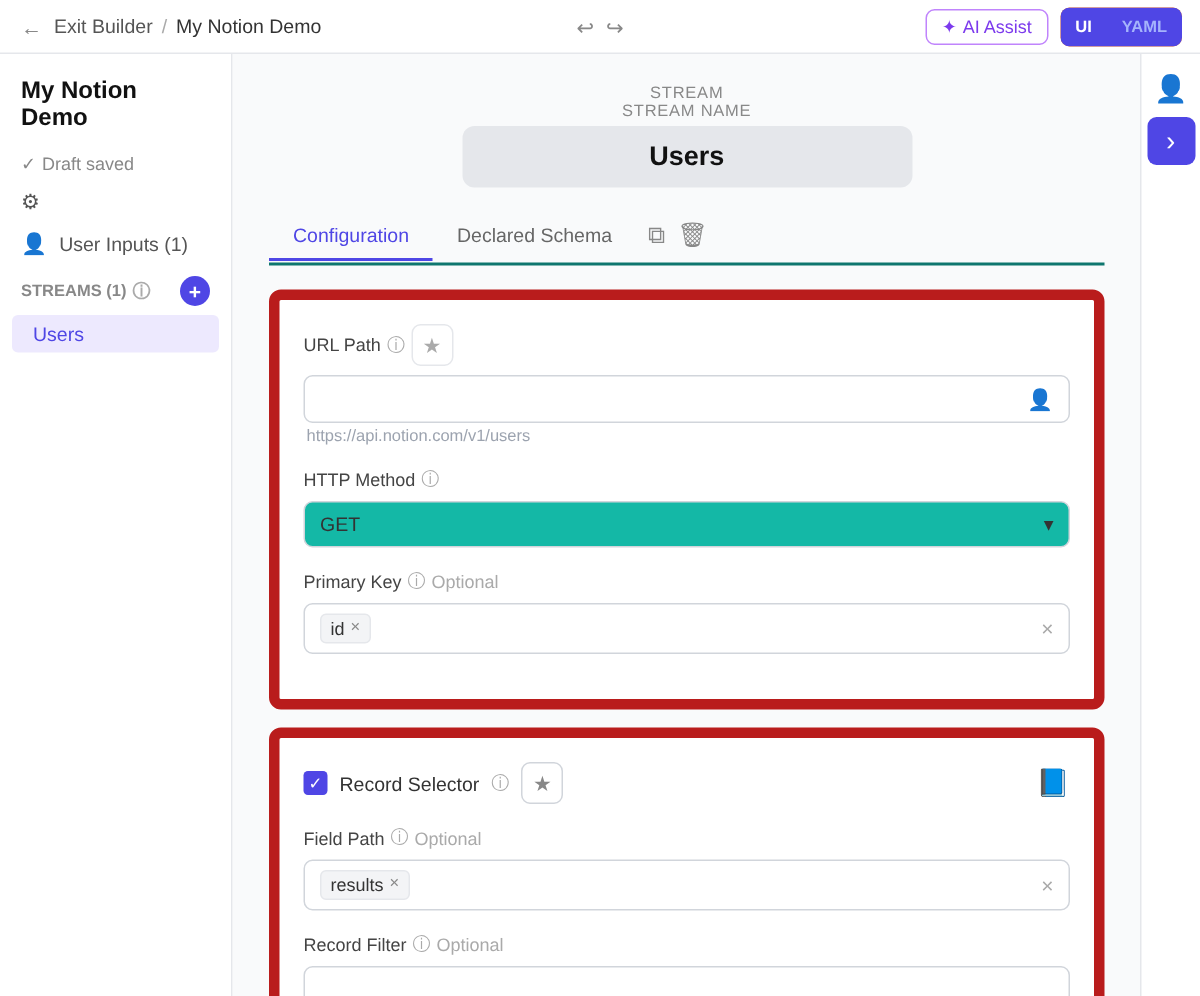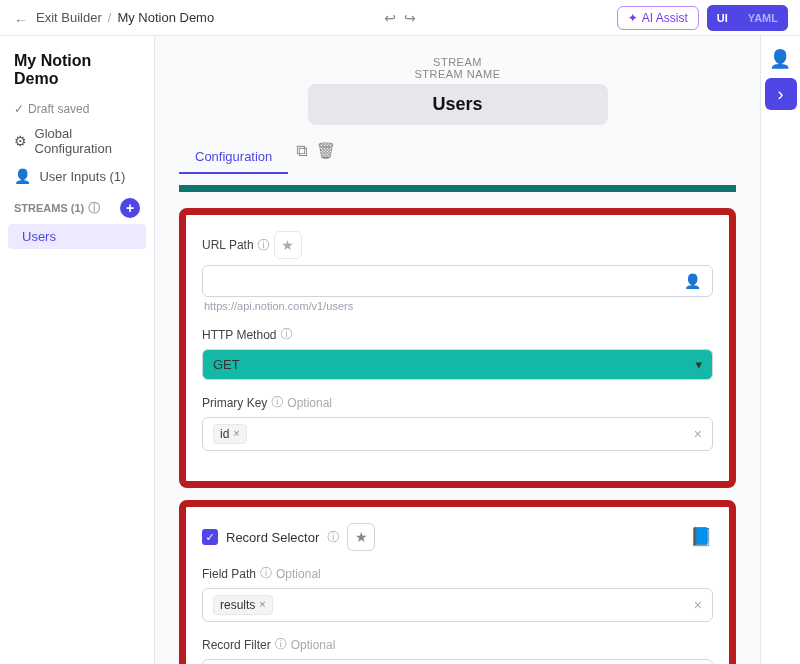--- a/index.html
+++ b/index.html
@@ -44,21 +44,21 @@
     
     .main { flex: 1; overflow-y: auto; background: #f9fafb; }
     .main-inner { padding: 20px 24px; max-width: 100%; }
 
     
     .stream-header { text-align: center; margin-bottom: 16px; }
     .stream-label { font-size: 11px; color: #888; text-transform: uppercase; letter-spacing: 0.5px; }
     .stream-name-box { background: #e5e7eb; border-radius: 8px; padding: 10px 60px; display: inline-block; font-size: 18px; font-weight: 600; color: #111; margin-top: 4px; min-width: 300px; text-align: center; }
 
     
-    .tabs { display: flex; align-items: flex-start; gap: 0; margin-bottom: 16px; border-bottom: 7px solid #0f766e; padding-bottom: 12px; }
+    .tabs { display: flex; align-items: center; gap: 0; margin-bottom: 16px; border-bottom: 2px solid #0f766e; padding-bottom: 2px; }
     .tab { padding: 8px 16px; font-size: 13px; cursor: pointer; color: #666; border-bottom: 2px solid transparent; margin-bottom: -1px; }
     .tab.active { color: #4f46e5; border-bottom: 2px solid #4f46e5; font-weight: 500; }
     .tab-icons { margin-left: 8px; display: flex; gap: 8px; align-items: center; color: #888; font-size: 16px; cursor: pointer; }
 
     
     .card { background: #fff; border: 7px solid #b91c1c; border-radius: 8px; padding: 16px; margin-bottom: 12px; }
     .card-section { margin-bottom: 14px; }
     .field-label { font-size: 12px; font-weight: 500; color: #444; margin-bottom: 6px; display: flex; align-items: center; gap: 4px; }
     .field-label .optional { color: #aaa; font-weight: 400; }
     .input-field { width: 100%; border: 1px solid #d1d5db; border-radius: 6px; padding: 7px 10px; font-size: 13px; color: #333; background: #fff; display: flex; align-items: center; justify-content: space-between; }
@@ -116,21 +116,20 @@
 <div class="layout">
 
   <div class="sidebar">
     <div class="sidebar-title">My Notion Demo</div>
     <div class="saved-label">
       <span>✓</span>
       <span>Draft saved</span>
     </div>
     <div class="sidebar-item">
       <span class="icon">⚙</span>
-      <span>Global Configuration</span>
     </div>
     <div class="sidebar-item">
       <span class="icon">👤</span>
       <span>User Inputs (1)</span>
     </div>
     <div class="sidebar-section">
       <span>STREAMS (1)</span>
       <span class="info-icon">ⓘ</span>
       <div class="add-btn">+</div>
     </div>
@@ -143,20 +142,21 @@
     <div class="main-inner">
 
       <div class="stream-header">
         <div class="stream-label">Stream</div>
         <div class="stream-label">Stream Name</div>
         <div class="stream-name-box">Users</div>
       </div>
 
       <div class="tabs">
         <div class="tab active">Configuration</div>
+        <div class="tab">Declared Schema</div>
         <div class="tab-icons">
           <span>⧉</span>
           <span>🗑</span>
         </div>
       </div>
 
       <div class="card">
         <div class="card-section">
           <div class="field-label">
             <span>URL Path</span>

